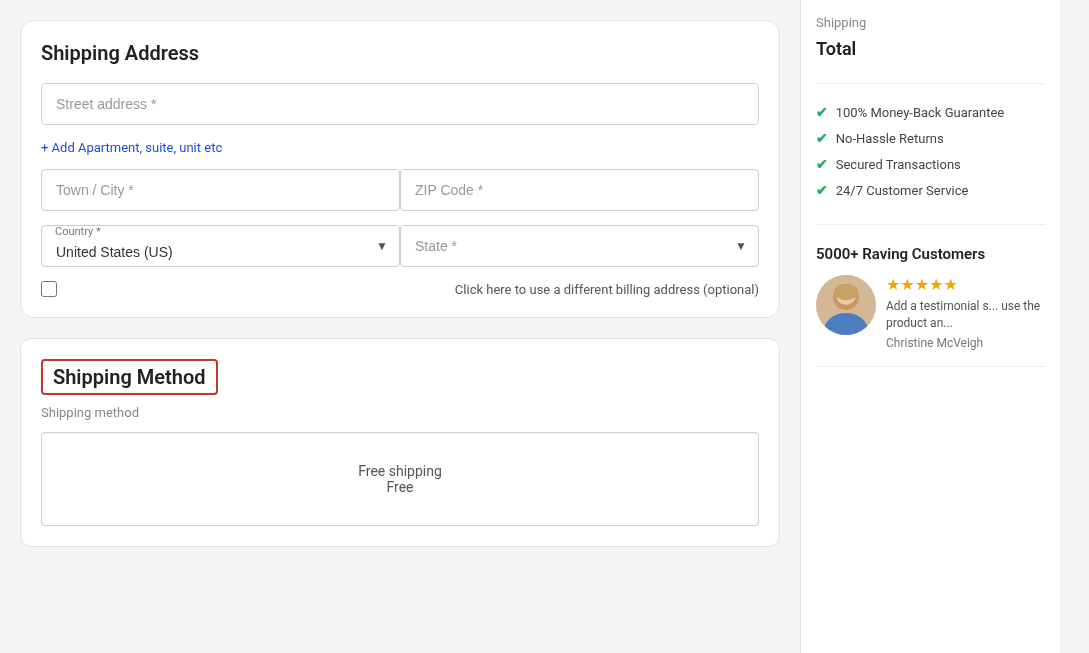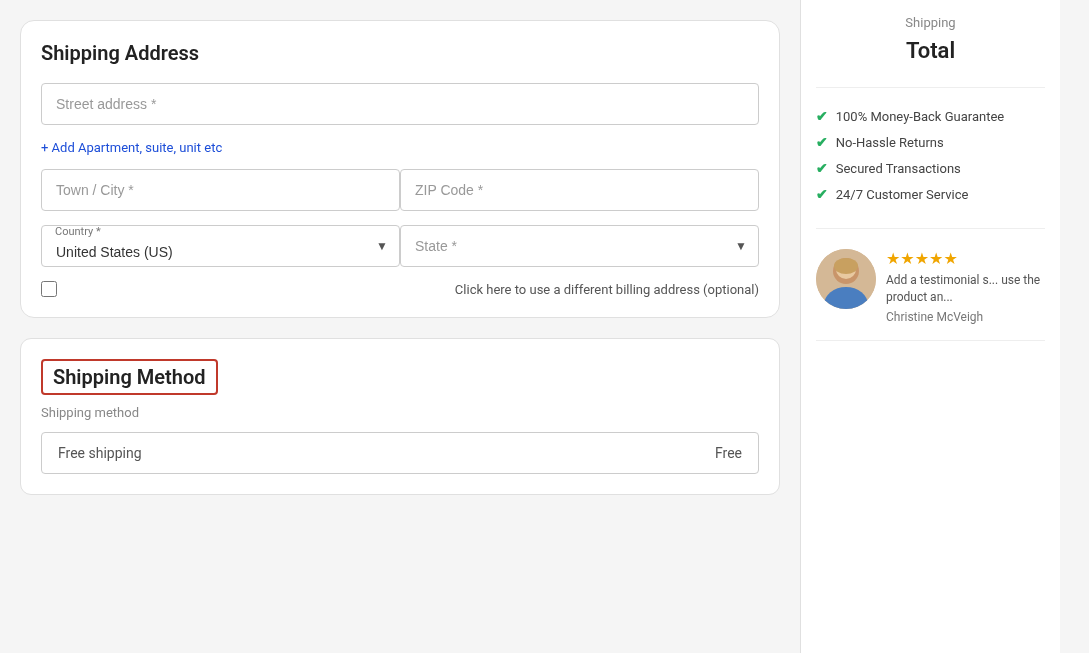--- a/index.html
+++ b/index.html
@@ -162,47 +162,48 @@
       border-radius: 4px;
     }
     .shipping-method-subtitle {
       font-size: 13px;
       color: #888;
       margin-bottom: 12px;
     }
     .shipping-option {
       border: 1px solid #ccc;
       border-radius: 4px;
-      padding: 12px 16px;
+      padding: 30px 16px;
       display: flex;
       justify-content: space-between;
       align-items: center;
       font-size: 14px;
       color: #555;
+      flex-direction: column;
     }
     .shipping-option-free {
       color: #555;
       font-size: 14px;
     }
 
     
     .sidebar-section {
       margin-bottom: 20px;
       padding-bottom: 16px;
       border-bottom: 1px solid #eee;
     }
     .sidebar-row {
       display: flex;
-      justify-content: center;
+      justify-content: flex-start;
       font-size: 14px;
       color: #555;
       margin-bottom: 8px;
     }
     .sidebar-total-label {
-      font-size: 22px;
+      font-size: 18px;
       font-weight: 600;
       color: #222;
     }
     .confidence-title {
       font-size: 15px;
       font-weight: 600;
       color: #222;
       margin-bottom: 12px;
     }
     .confidence-item {
@@ -345,20 +346,21 @@
       <span class="check-icon">✔</span>
       <span>Secured Transactions</span>
     </div>
     <div class="confidence-item">
       <span class="check-icon">✔</span>
       <span>24/7 Customer Service</span>
     </div>
   </div>
 
   <div class="sidebar-section">
+    <h3 class="customers-title">5000+ Raving Customers</h3>
     <div class="testimonial-row">
       <div class="avatar">
         <svg width="60" height="60" viewBox="0 0 60 60" xmlns="http://www.w3.org/2000/svg">
           <circle cx="30" cy="30" r="30" fill="#d4b896"></circle>
           <circle cx="30" cy="22" r="13" fill="#c9956a"></circle>
           <ellipse cx="30" cy="56" rx="22" ry="18" fill="#4a7ec0"></ellipse>
           <circle cx="30" cy="20" r="10" fill="#e8c9a0"></circle>
           <ellipse cx="30" cy="17" rx="12" ry="8" fill="#c8a060"></ellipse>
         </svg>
       </div>

